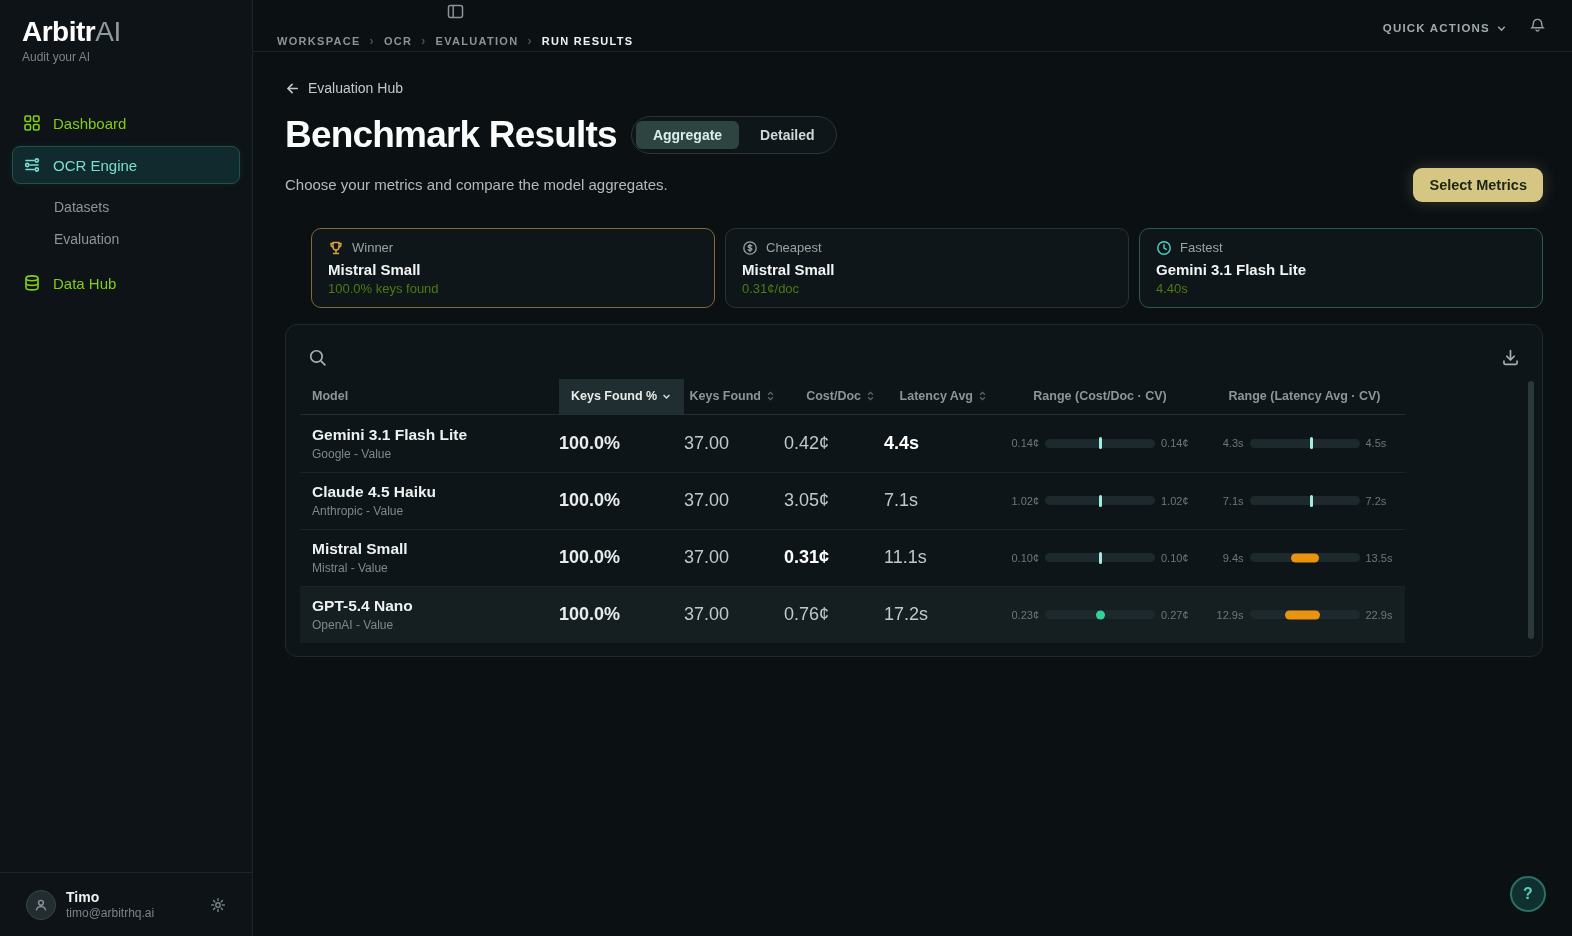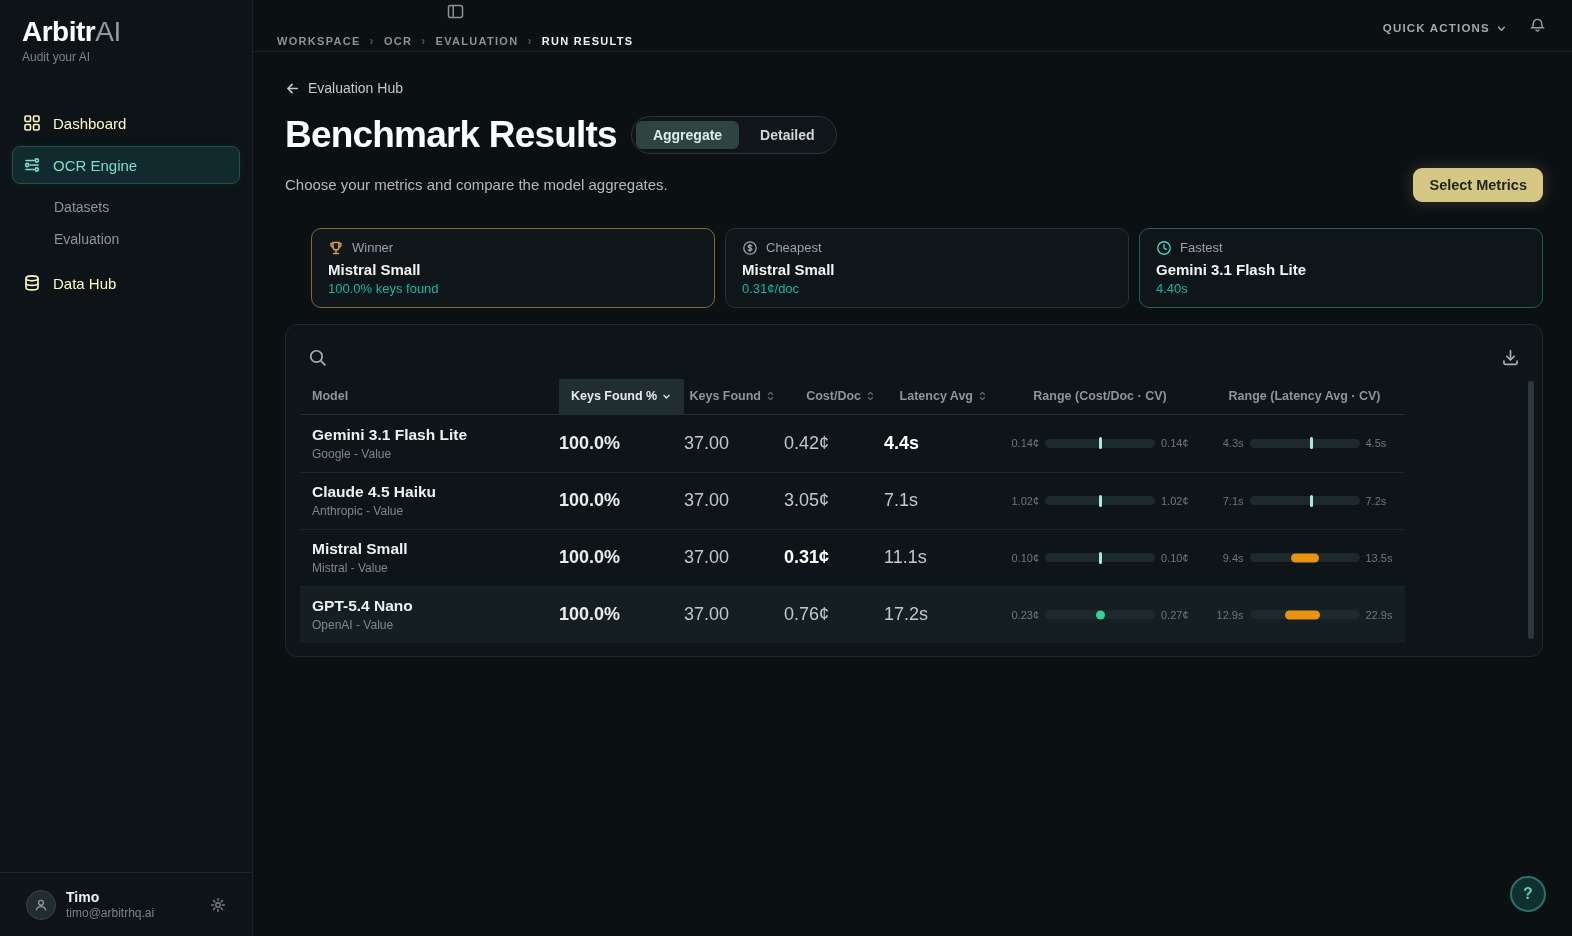--- a/index.html
+++ b/index.html
@@ -11,21 +11,21 @@
   }
   svg { display:block; }
 
   
   .sidebar { width:253px; min-width:253px; background:#0d1316; border-right:1px solid #1b2427; display:flex; flex-direction:column; }
   .logo-wrap { padding:16px 22px 6px; }
   .logo { font-size:28px; font-weight:800; color:#fff; letter-spacing:-0.5px; }
   .logo .light { color:#8f999c; font-weight:300; }
   .tagline { color:#79838a; font-size:12px; margin-top:2px; }
   .nav { margin-top:34px; padding:0 12px; display:flex; flex-direction:column; gap:4px; }
-  .nav-item { display:flex; align-items:center; gap:12px; padding:9px 10px; border-radius:8px; color:#fef9c3; font-size:15px; cursor:pointer; border:1px solid transparent; }
+  .nav-item { display:flex; align-items:center; gap:12px; padding:9px 10px; border-radius:8px; color:#84cc16; font-size:15px; cursor:pointer; border:1px solid transparent; }
   .nav-item.active { background:#102a2d; color:#79ded0; border:1px solid #235049; box-shadow:0 0 10px rgba(45,212,191,.08); }
   .nav-item .nicon { color:inherit; }
   .nav-sub { display:flex; flex-direction:column; gap:2px; margin:4px 0 6px; }
   .nav-subitem { padding:7px 10px 7px 42px; border-radius:6px; color:#8b959a; font-size:14px; cursor:pointer; }
   .user-row { margin-top:auto; border-top:1px solid #1b2427; padding:16px 26px; display:flex; align-items:center; gap:10px; }
   .avatar { width:30px; height:30px; border-radius:50%; background:#232c30; border:1px solid #39444a; display:flex; align-items:center; justify-content:center; color:#8d979c; }
   .user-meta { display:flex; flex-direction:column; gap:1px; }
   .user-name { font-size:14px; color:#eef1f1; font-weight:700; }
   .user-email { font-size:12px; color:#79838a; }
   .gear-btn { margin-left:auto; color:#79838a; cursor:pointer; }
@@ -54,21 +54,21 @@
   .subtitle { font-size:15px; color:#b3babc; }
   .select-metrics { background:#d5c783; color:#1d2410; border:none; font-family:inherit; font-size:14.5px; font-weight:700; padding:9px 16px; border-radius:9px; cursor:pointer; box-shadow:0 0 16px rgba(213,199,131,.22); }
 
   
   .cards { display:grid; grid-template-columns:repeat(3,1fr); gap:10px; margin-top:26px;padding-left:26px; }
   .scard { background:#0e1619; border:1px solid #273134; border-radius:10px; padding:11px 16px; }
   .scard.winner { border-color:#86683a; }
   .scard.fastest { border-color:#2b5a53; }
   .scard-head { display:flex; align-items:center; gap:8px; font-size:13px; color:#99a3a6; }
   .scard-model { margin-top:5px; font-size:15px; font-weight:700; color:#f2f4f4; }
-  .scard-value { margin-top:3px; font-size:13px; color:#14b8a6; }
+  .scard-value { margin-top:3px; font-size:13px; color:#4d7c0f; }
 
   
   .table-card { margin-top:16px; background:#0d1518; border:1px solid #1f2a2d; border-radius:12px; padding:12px 14px 18px; position:relative; height:333px; }
   .table-toolbar { height:42px; display:flex; align-items:center; justify-content:space-between; padding:0 4px; }
   .icon-btn { background:none; border:none; color:#a6b0b3; cursor:pointer; padding:4px; }
   .grid { width:1105px; }
   .thead, .trow { display:grid; grid-template-columns:259px 125px 100px 100px 112px 208px 201px; align-items:center; }
   .thead { height:36px; border-bottom:1px solid #232e31; }
   .th { font-size:12.5px; font-weight:700; color:#8b959a; display:flex; align-items:center; gap:4px; height:100%; }
   .th.model-h { padding-left:12px; }

